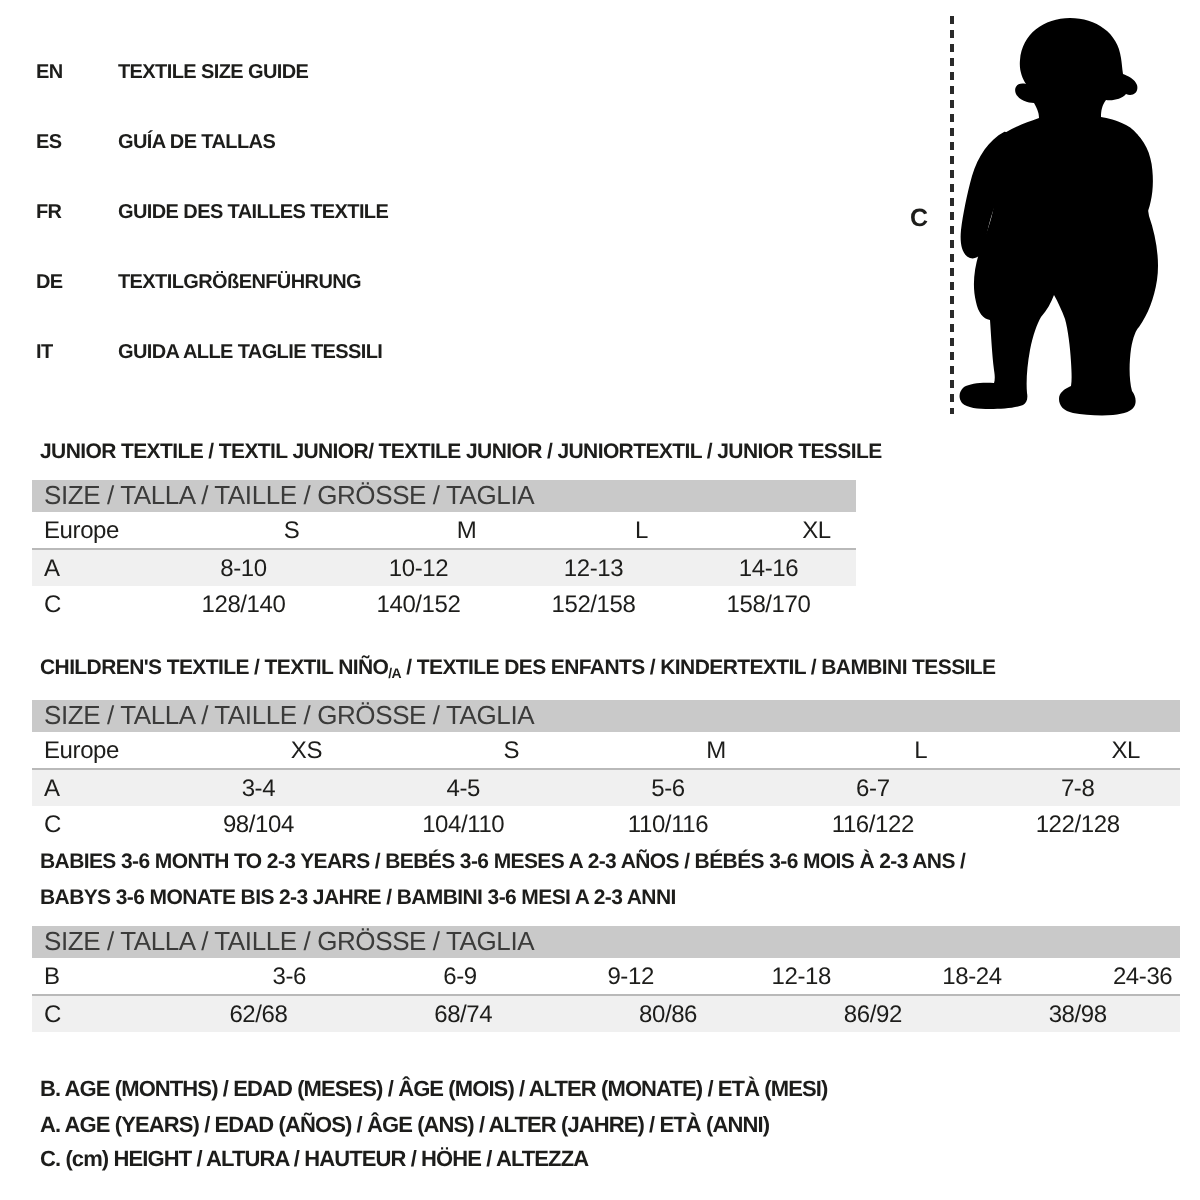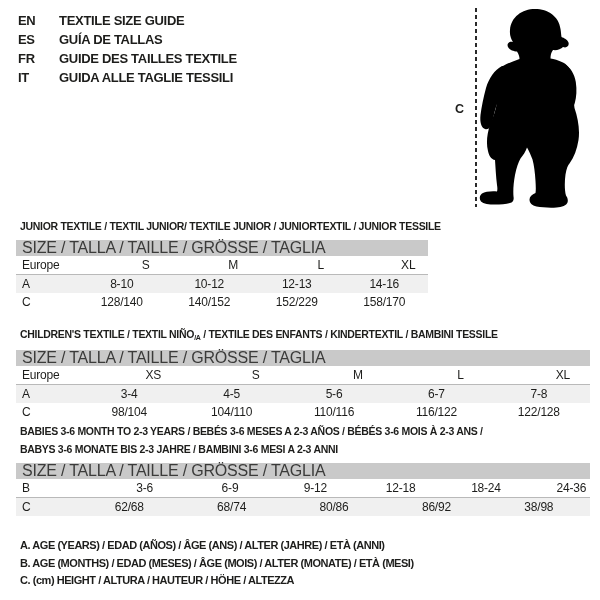--- a/index.html
+++ b/index.html
@@ -2,36 +2,36 @@
 <html><head>
 <meta charset="utf-8">
 <style>
   html,body{margin:0;padding:0;background:#ffffff;}
   .canvas{
     position:relative;width:600px;height:600px;background:#ffffff;overflow:hidden;
     font-family:"Liberation Sans",sans-serif;color:#1d1d1b;
   }
   
   .langs{position:absolute;left:18px;top:11px;}
-  .lang-row{display:flex;font-weight:700;font-size:13px;line-height:19px;letter-spacing:-0.3px;}
+  .lang-row{display:flex;font-weight:700;font-size:10px;line-height:19px;letter-spacing:-0.3px;margin-top:16px;}
   .lang-code{width:41px;}
   
   .measure-line{position:absolute;left:475px;top:8px;width:2px;height:199px;
     background:repeating-linear-gradient(to bottom,#2a2a2a 0 4px,transparent 4px 7px);}
   .measure-label{position:absolute;left:455px;top:102px;font-weight:700;font-size:12.5px;}
   .silhouette{position:absolute;left:477px;top:7px;}
   
   .size-section{position:absolute;left:16px;}
   #sec-junior{top:217px;width:412px;}
   #sec-children{top:325px;width:574px;}
   #sec-babies{top:422px;width:574px;}
   .tbl-title{margin:0 0 5px 4px;font-size:10.5px;font-weight:700;line-height:18px;
     letter-spacing:-0.3px;white-space:nowrap;}
   .tbl-title .sub{font-size:7px;position:relative;top:2px;}
-  .tbl-bar{height:16px;line-height:16px;background:#c9c9c9;font-size:16px;color:#3b3b3a;
+  .tbl-bar{height:16px;line-height:16px;background:#c9c9c9;font-size:13px;color:#3b3b3a;
     padding-left:6px;letter-spacing:-0.2px;}
   .tbl-row{display:flex;height:18px;line-height:18px;font-size:12px;letter-spacing:-0.2px;}
   .tbl-row.alt{background:#f0f0f0;}
   .tbl-row.rule{border-bottom:1px solid #b9b9b9;gap:48px;}
   .label-cell{flex:0 0 56px;padding-left:6px;}
   .data-cell{flex:1;text-align:center;}
   
   .footnotes{position:absolute;left:20px;top:537px;}
   .footnote{font-weight:700;font-size:11px;line-height:17.5px;letter-spacing:-0.45px;white-space:nowrap;}
 </style>
@@ -45,20 +45,24 @@
         <span class="lang-code">EN</span>
         <span class="lang-label">TEXTILE SIZE GUIDE</span>
       </div>
       <div class="lang-row">
         <span class="lang-code">ES</span>
         <span class="lang-label">GUÍA DE TALLAS</span>
       </div>
       <div class="lang-row">
         <span class="lang-code">FR</span>
         <span class="lang-label">GUIDE DES TAILLES TEXTILE</span>
+      </div>
+      <div class="lang-row">
+        <span class="lang-code">DE</span>
+        <span class="lang-label">TEXTILGRÖßENFÜHRUNG</span>
       </div>
       <div class="lang-row">
         <span class="lang-code">IT</span>
         <span class="lang-label">GUIDA ALLE TAGLIE TESSILI</span>
       </div>
     </div>
 
   <div class="measure-line"></div>
   <div class="measure-label">C</div>
 
@@ -118,21 +122,21 @@
             <span class="label-cell">A</span>
             <span class="data-cell">8-10</span>
             <span class="data-cell">10-12</span>
             <span class="data-cell">12-13</span>
             <span class="data-cell">14-16</span>
           </div>
           <div class="tbl-row">
             <span class="label-cell">C</span>
             <span class="data-cell">128/140</span>
             <span class="data-cell">140/152</span>
-            <span class="data-cell">152/229</span>
+            <span class="data-cell">152/158</span>
             <span class="data-cell">158/170</span>
           </div>
         </div>
     </div>
   </section>
 
   <section class="size-section" id="sec-children">
     <h2 class="tbl-title"><span>CHILDREN'S TEXTILE / TEXTIL NIÑO</span><span class="sub">/A</span><span> / TEXTILE DES ENFANTS / KINDERTEXTIL / BAMBINI TESSILE</span></h2>
     <div class="size-table">
       <div class="tbl-bar">SIZE / TALLA / TAILLE / GRÖSSE / TAGLIA</div>
@@ -185,18 +189,18 @@
             <span class="data-cell">68/74</span>
             <span class="data-cell">80/86</span>
             <span class="data-cell">86/92</span>
             <span class="data-cell">38/98</span>
           </div>
         </div>
     </div>
   </section>
 
   <div class="footnotes">
+      <div class="footnote">B. AGE (MONTHS) / EDAD (MESES) / ÂGE (MOIS) / ALTER (MONATE) / ETÀ (MESI)</div>
       <div class="footnote">A. AGE (YEARS) / EDAD (AÑOS) / ÂGE (ANS) / ALTER (JAHRE) / ETÀ (ANNI)</div>
-      <div class="footnote">B. AGE (MONTHS) / EDAD (MESES) / ÂGE (MOIS) / ALTER (MONATE) / ETÀ (MESI)</div>
       <div class="footnote">C. (cm) HEIGHT / ALTURA / HAUTEUR / HÖHE / ALTEZZA</div>
     </div>
 
 </div>
 
 </body></html>

